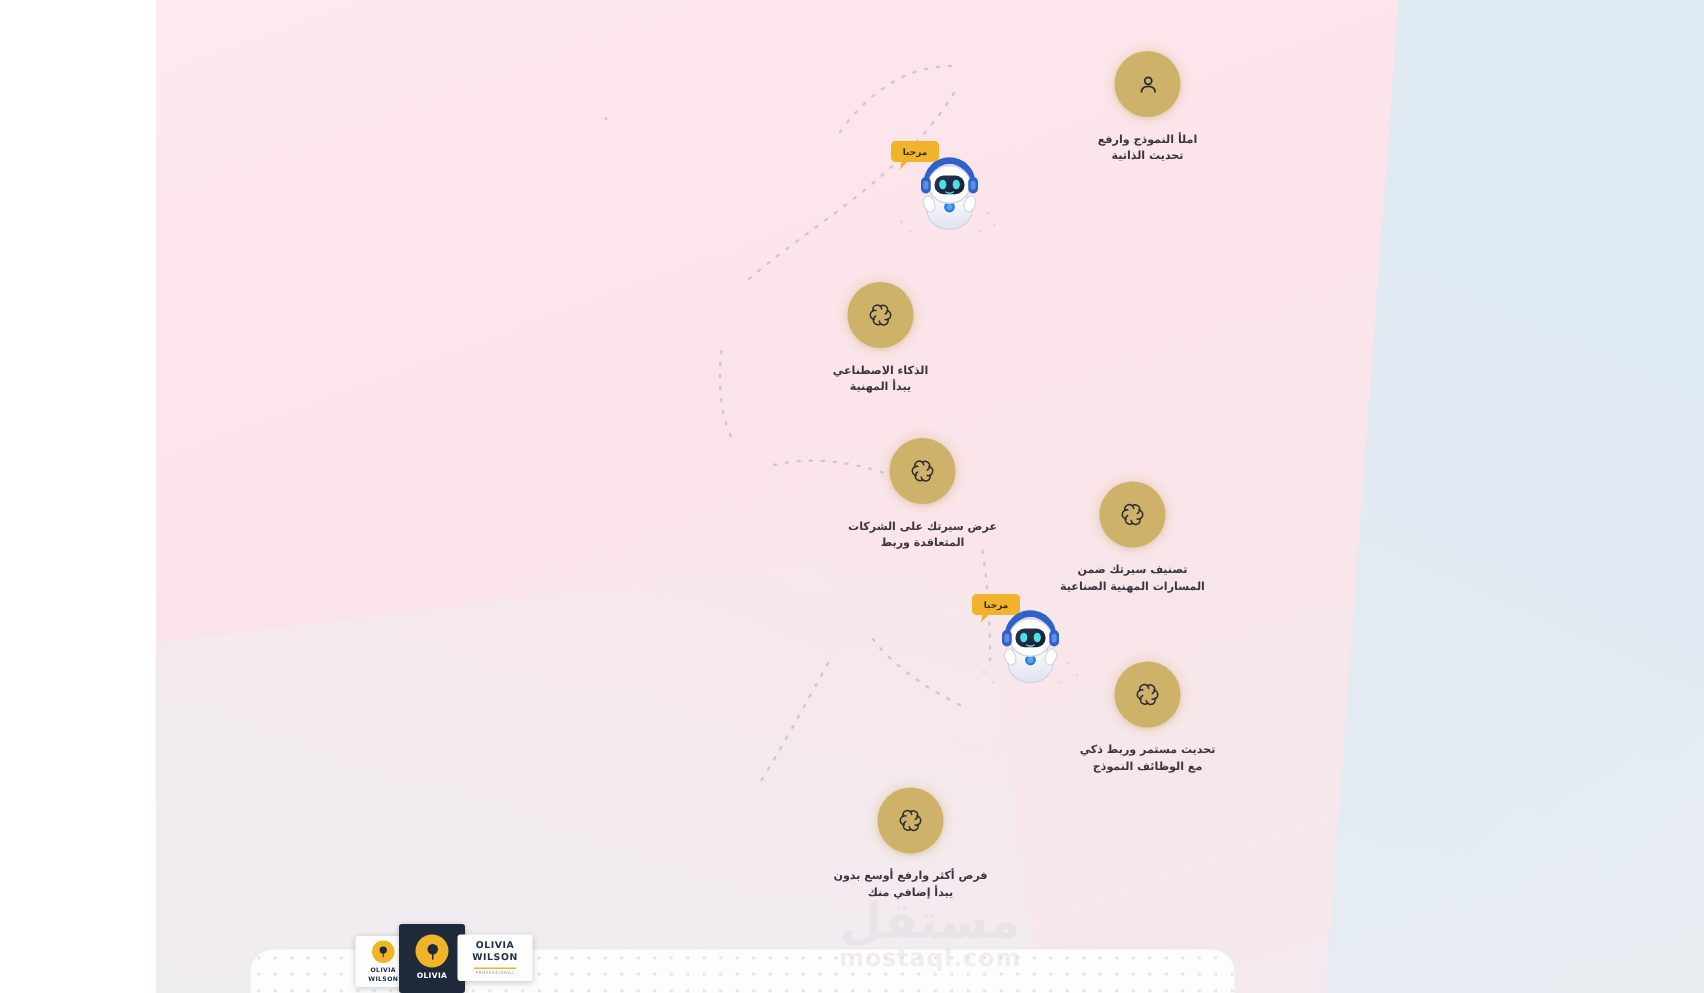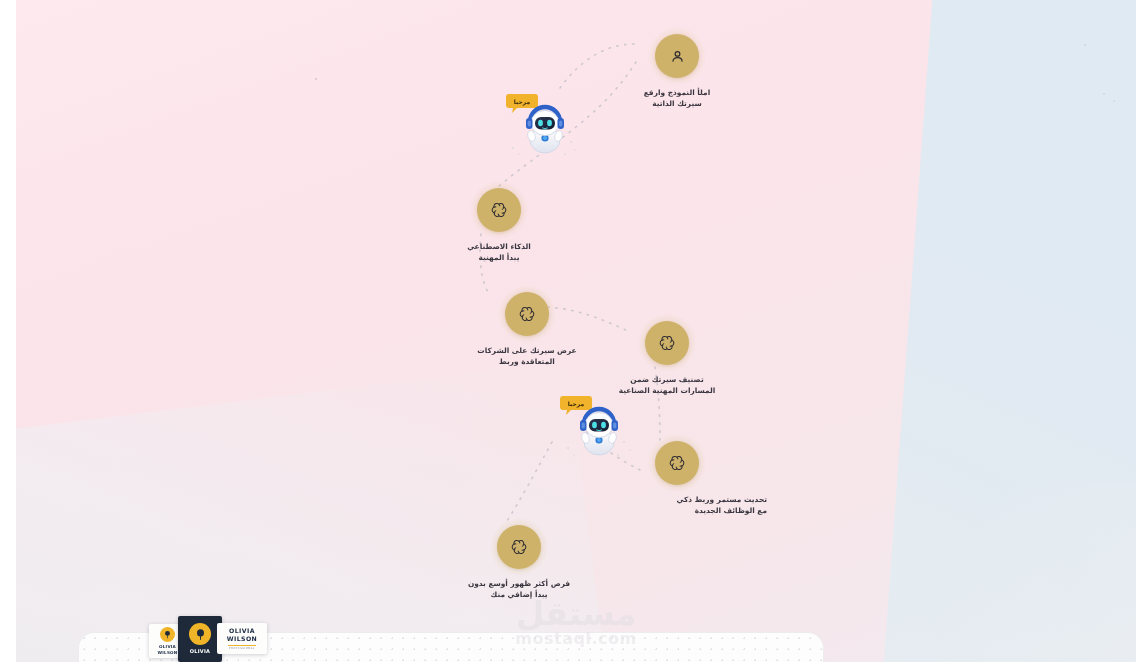--- a/index.html
+++ b/index.html
@@ -7,21 +7,21 @@
 
   html, body {
     width: 1136px;
     height: 662px;
     overflow: hidden;
     font-family: "DejaVu Sans", "Liberation Sans", sans-serif;
   }
 
   #stage {
     position: relative;
-    width: 1120px;
+    width: 1032px;
     height: 662px;
     background: #fbe7ec;
     overflow: hidden;
   }
 
   
   .bg-pink {
     position: absolute;
     inset: 0;
     background: linear-gradient(160deg, #fde9ee 0%, #fbe4ea 35%, #f7e6ea 70%, #f2eaf0 100%);
@@ -262,21 +262,21 @@
       <div class="glow"></div>
       <div class="circle">
         <svg width="17" height="17" viewBox="0 0 24 24">
           <circle cx="12" cy="8.3" r="3.3" fill="none" stroke="#2d2a30" stroke-width="1.7"></circle>
           <path d="M5.6 18.6c0-3.3 2.9-5.1 6.4-5.1s6.4 1.8 6.4 5.1" fill="none" stroke="#2d2a30" stroke-width="1.7" stroke-linecap="round"></path>
         </svg>
       </div>
     </div>
     <div class="label">
       <div>املأ النموذج وارفع</div>
-      <div>سيرتك الذاتية</div>
+      <div>تحديث الذاتية</div>
     </div>
   </div>
 
   <div class="node" style="left:483px;top:188px;">
     <div class="bubble-wrap">
       <div class="glow"></div>
       <div class="circle">
         <svg width="18" height="18" viewBox="0 0 24 24">
           <g fill="none" stroke="#2d2a30" stroke-width="1.35" stroke-linecap="round" stroke-linejoin="round">
             <path d="M12 4.2c1.9-1.4 4.6-.9 5.8 1.1 1.2 2 .5 4.6-1.5 5.8"></path>
@@ -332,60 +332,60 @@
           </g>
         </svg>
       </div>
     </div>
     <div class="label">
       <div>تصنيف سيرتك ضمن</div>
       <div>المسارات المهنية الصناعية</div>
     </div>
   </div>
 
-  <div class="node" style="left:661px;top:441px;text-align:right;">
+  <div class="node" style="left:661px;top:441px;">
     <div class="bubble-wrap">
       <div class="glow"></div>
       <div class="circle">
         <svg width="18" height="18" viewBox="0 0 24 24">
           <g fill="none" stroke="#2d2a30" stroke-width="1.35" stroke-linecap="round" stroke-linejoin="round">
             <path d="M12 4.2c1.9-1.4 4.6-.9 5.8 1.1 1.2 2 .5 4.6-1.5 5.8"></path>
             <path d="M17.6 8.1c2.3.3 3.9 2.4 3.4 4.7-.4 2.3-2.6 3.8-4.9 3.3"></path>
             <path d="M18.6 15.6c.8 2.2-.5 4.6-2.8 5.1-2.3.5-4.5-1-4.9-3.3"></path>
             <path d="M12 19.8c-1.9 1.4-4.6.9-5.8-1.1-1.2-2-.5-4.6 1.5-5.8"></path>
             <path d="M6.4 15.9c-2.3-.3-3.9-2.4-3.4-4.7.4-2.3 2.6-3.8 4.9-3.3"></path>
             <path d="M5.4 8.4C4.6 6.2 5.9 3.8 8.2 3.3c2.3-.5 4.5 1 4.9 3.3"></path>
           </g>
         </svg>
       </div>
     </div>
     <div class="label">
       <div>تحديث مستمر وربط ذكي</div>
-      <div>مع الوظائف الجديدة</div>
+      <div>مع الوظائف النموذج</div>
     </div>
   </div>
 
   <div class="node" style="left:503px;top:525px;">
     <div class="bubble-wrap">
       <div class="glow"></div>
       <div class="circle">
         <svg width="18" height="18" viewBox="0 0 24 24">
           <g fill="none" stroke="#2d2a30" stroke-width="1.35" stroke-linecap="round" stroke-linejoin="round">
             <path d="M12 4.2c1.9-1.4 4.6-.9 5.8 1.1 1.2 2 .5 4.6-1.5 5.8"></path>
             <path d="M17.6 8.1c2.3.3 3.9 2.4 3.4 4.7-.4 2.3-2.6 3.8-4.9 3.3"></path>
             <path d="M18.6 15.6c.8 2.2-.5 4.6-2.8 5.1-2.3.5-4.5-1-4.9-3.3"></path>
             <path d="M12 19.8c-1.9 1.4-4.6.9-5.8-1.1-1.2-2-.5-4.6 1.5-5.8"></path>
             <path d="M6.4 15.9c-2.3-.3-3.9-2.4-3.4-4.7.4-2.3 2.6-3.8 4.9-3.3"></path>
             <path d="M5.4 8.4C4.6 6.2 5.9 3.8 8.2 3.3c2.3-.5 4.5 1 4.9 3.3"></path>
           </g>
         </svg>
       </div>
     </div>
     <div class="label">
-      <div>فرص أكثر ظهور أوسع بدون</div>
+      <div>فرص أكثر وارفع أوسع بدون</div>
       <div>يبدأ إضافي منك</div>
     </div>
   </div>
 
   <div class="mascot" style="left:489px;top:90px;">
     <svg viewBox="0 0 76 70">
       <defs>
         <linearGradient id="bodyG" x1="0" y1="0" x2="0" y2="1">
           <stop offset="0" stop-color="#ffffff"></stop>
           <stop offset="1" stop-color="#dfe3ee"></stop>

